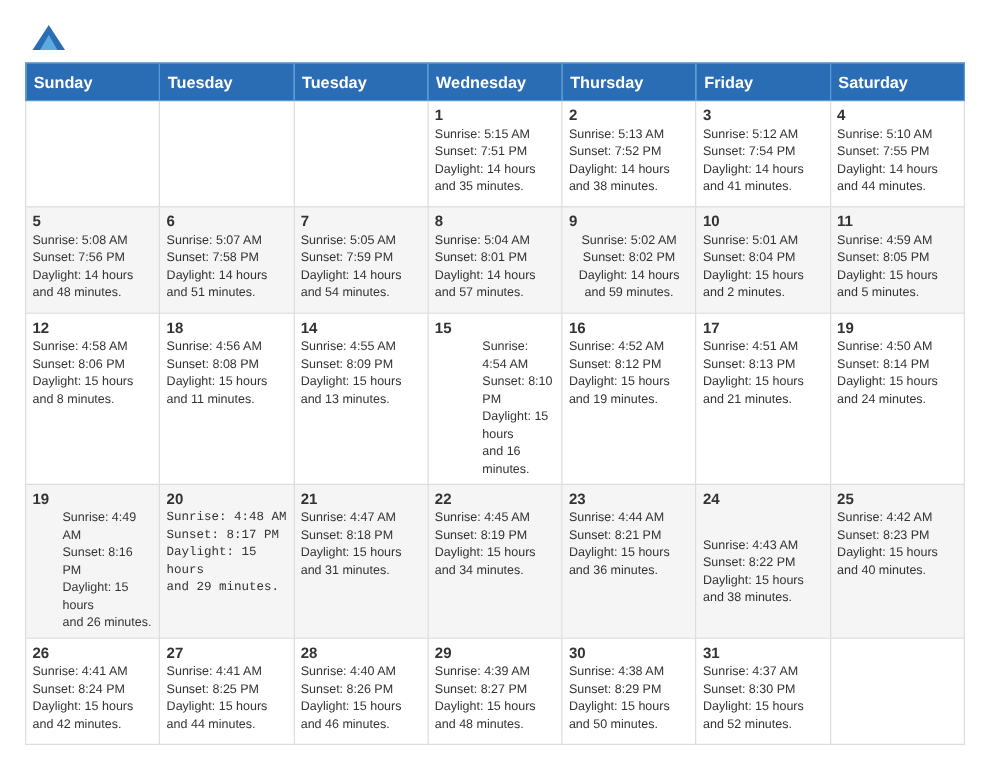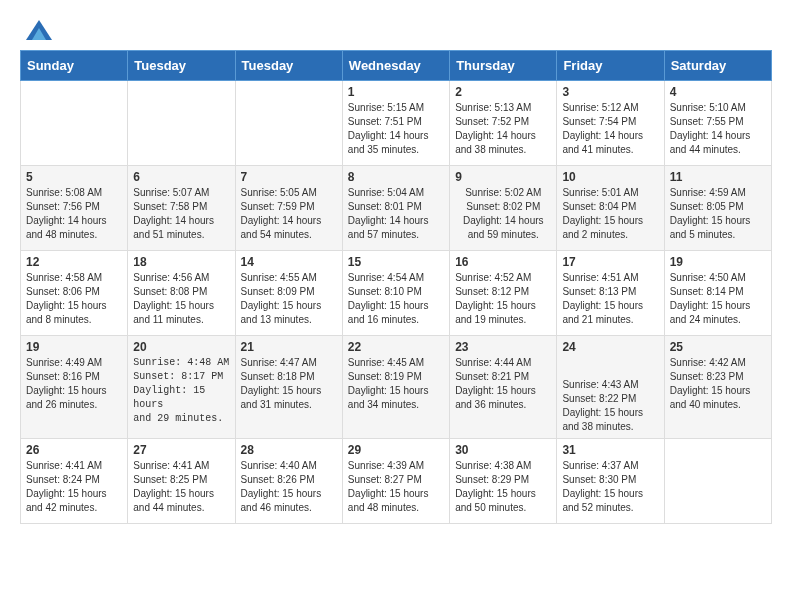--- a/index.html
+++ b/index.html
@@ -214,21 +214,21 @@
           </td>
           <td>
             <span class="day-number">14</span>
             <div class="day-info" style="white-space: pre-line;">Sunrise: 4:55 AM
 Sunset: 8:09 PM
 Daylight: 15 hours
 and 13 minutes.</div>
           </td>
           <td>
             <span class="day-number">15</span>
-            <div class="day-info" style="white-space: pre-line;">Sunrise: 4:54 AM
+            <div class="day-info" style="white-space: pre-line; margin-left: 38px;">Sunrise: 4:54 AM
 Sunset: 8:10 PM
 Daylight: 15 hours
 and 16 minutes.</div>
           </td>
           <td>
             <span class="day-number">16</span>
             <div class="day-info" style="white-space: pre-line;">Sunrise: 4:52 AM
 Sunset: 8:12 PM
 Daylight: 15 hours
 and 19 minutes.</div>
@@ -244,21 +244,21 @@
             <span class="day-number">19</span>
             <div class="day-info" style="white-space: pre-line;">Sunrise: 4:50 AM
 Sunset: 8:14 PM
 Daylight: 15 hours
 and 24 minutes.</div>
           </td>
         </tr>
         <tr>
           <td>
             <span class="day-number">19</span>
-            <div class="day-info" style="white-space: pre-line;">Sunrise: 4:49 AM
+            <div class="day-info" style="white-space: pre-line; margin-left: 24px;">Sunrise: 4:49 AM
 Sunset: 8:16 PM
 Daylight: 15 hours
 and 26 minutes.</div>
           </td>
           <td>
             <span class="day-number">20</span>
             <div class="day-info" style="white-space: pre-line; font-family: Liberation Mono, monospace;">Sunrise: 4:48 AM
 Sunset: 8:17 PM
 Daylight: 15 hours
 and 29 minutes.</div>

